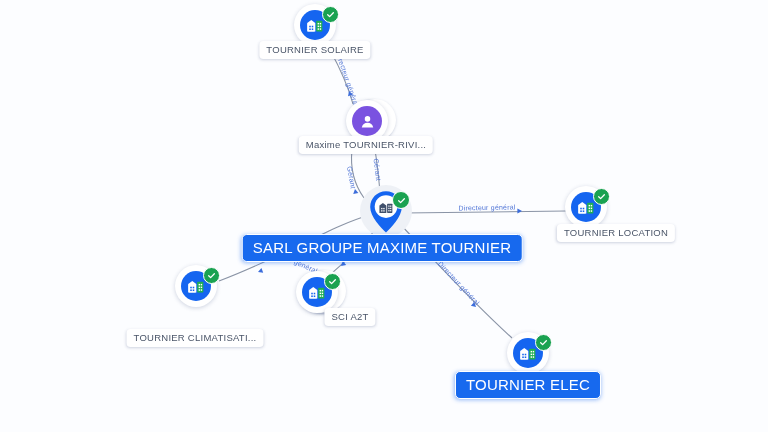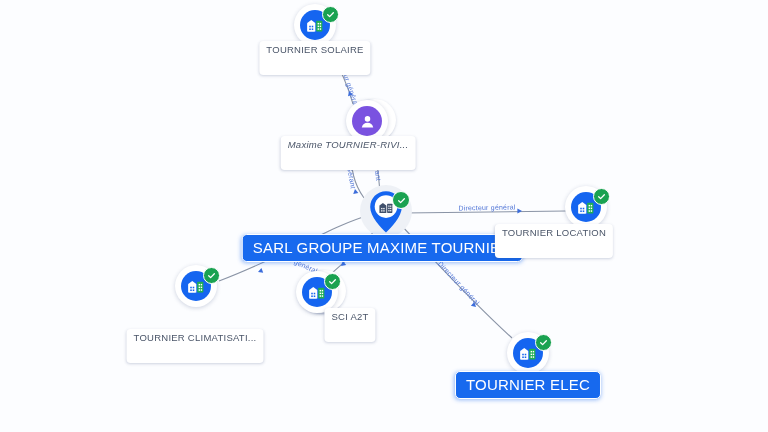--- a/index.html
+++ b/index.html
@@ -132,21 +132,21 @@
 
   
   .node-label {
     position: absolute;
     transform: translateX(-50%);
     background: #ffffff;
     color: #4a5568;
     font-size: 9.5px;
     font-family: "Liberation Sans", sans-serif;
     letter-spacing: .25px;
-    padding: 3px 7px 20px 7px;
+    padding: 3px 7px 4px 7px;
     border-radius: 4px;
     box-shadow: 0 1px 3px rgba(40,60,110,.22);
     white-space: nowrap;
   }
   .node-label.selected {
     background: #1769ee;
     color: #ffffff;
     font-size: 15px;
     padding: 4px 10px 5px 10px;
     border: 1.2px solid #ffffff;
@@ -232,21 +232,21 @@
         <div class="stack-a"></div>
       </div>
       <div class="node-disc"></div>
       <div class="icon-circle person" style="background: rgb(122, 82, 224);">
         <svg width="17" height="17" viewBox="0 0 24 24" aria-hidden="true">
           <circle cx="12" cy="8.3" r="3.9" fill="#ffffff"></circle>
           <path d="M3.9 20.4 C4.6 15.6 8.0 13.6 12 13.6 C16 13.6 19.4 15.6 20.1 20.4 Z" fill="#ffffff"></path>
         </svg>
       </div>
     </div>
-    <div class="node-label" style="left: 348px; top: 136px; color: rgb(74, 85, 104); font-style: italic;">Maxime TOURNIER-RIVI...</div>
+    <div class="node-label" style="left: 366px; top: 136px; color: rgb(74, 85, 104);">Maxime TOURNIER-RIVI...</div>
     <div class="node" style="left: 386px; top: 211px;">
       <div class="pin-halo"></div>
       <div class="pin-shape"><svg width="34" height="44" viewBox="0 0 34 44" aria-hidden="true">
           <path d="M17 1.2 C8.1 1.2 1.2 8.1 1.2 17 C1.2 27.2 12.2 37.5 17 42.6 C21.8 37.5 32.8 27.2 32.8 17 C32.8 8.1 25.9 1.2 17 1.2 Z" fill="#1565f0"></path>
           <circle cx="17" cy="16.6" r="11.3" fill="#ffffff"></circle>
           <g transform="translate(9.4,9.6) scale(0.64)">
             <path d="M7 5.2 L12.4 9.4 L12.4 20.8 L1.6 20.8 L1.6 9.4 Z" fill="#41506b"></path>
             <rect x="4.3" y="13.0" width="2.1" height="2.1" fill="#ffffff"></rect>
             <rect x="7.6" y="13.0" width="2.1" height="2.1" fill="#ffffff"></rect>
             <rect x="4.3" y="16.6" width="2.1" height="2.1" fill="#ffffff"></rect>
@@ -285,21 +285,21 @@
           <rect x="15.5" y="16.4" width="1.9" height="2.0" fill="#ffffff"></rect>
           <rect x="18.3" y="16.4" width="1.9" height="2.0" fill="#ffffff"></rect>
         </svg>
       </div>
       <div class="check-badge" style="background: rgb(26, 162, 81);">
         <svg width="9" height="9" viewBox="0 0 24 24" aria-hidden="true">
           <path d="M4.5 12.6 L9.6 17.6 L19.6 7.2" fill="none" stroke="#ffffff" stroke-width="3.4" stroke-linecap="round" stroke-linejoin="round"></path>
         </svg>
       </div>
     </div>
-    <div class="node-label" style="left: 554px; top: 224px; color: rgb(74, 85, 104); text-align: center;">TOURNIER LOCATION</div>
+    <div class="node-label" style="left: 616px; top: 224px; color: rgb(74, 85, 104); text-align: center;">TOURNIER LOCATION</div>
     <div class="node" style="left: 196px; top: 286px;">
       <div class="node-disc"></div>
       <div class="icon-circle" style="background: rgb(21, 101, 240);">
         <svg width="18" height="18" viewBox="0 0 24 24" aria-hidden="true">
           <rect x="2.2" y="9.5" width="9.6" height="11.3" rx="1" fill="#ffffff"></rect>
           <path d="M7 5.2 L12.4 9.4 L12.4 20.8 L1.6 20.8 L1.6 9.4 Z" fill="#ffffff"></path>
           <rect x="4.3" y="13.0" width="2.1" height="2.1" fill="#1565f0"></rect>
           <rect x="7.6" y="13.0" width="2.1" height="2.1" fill="#1565f0"></rect>
           <rect x="4.3" y="16.6" width="2.1" height="2.1" fill="#1565f0"></rect>
           <rect x="7.6" y="16.6" width="2.1" height="2.1" fill="#1565f0"></rect>

